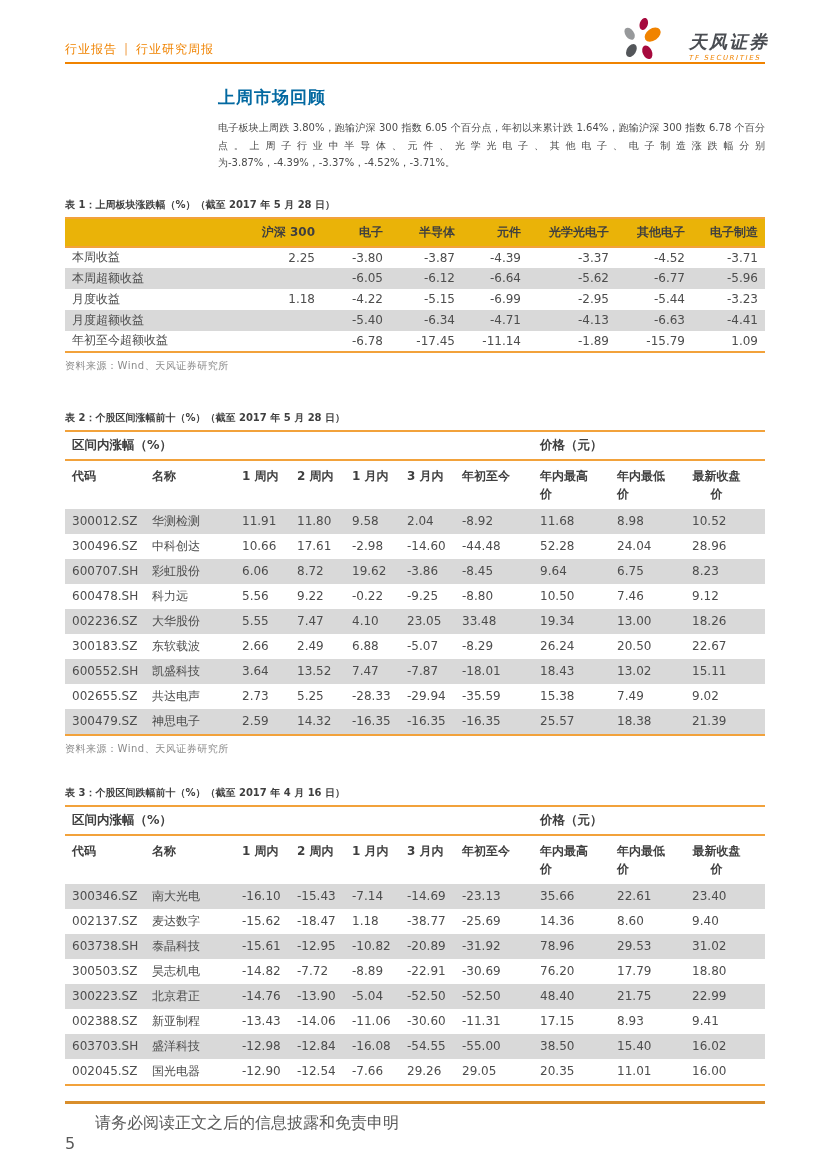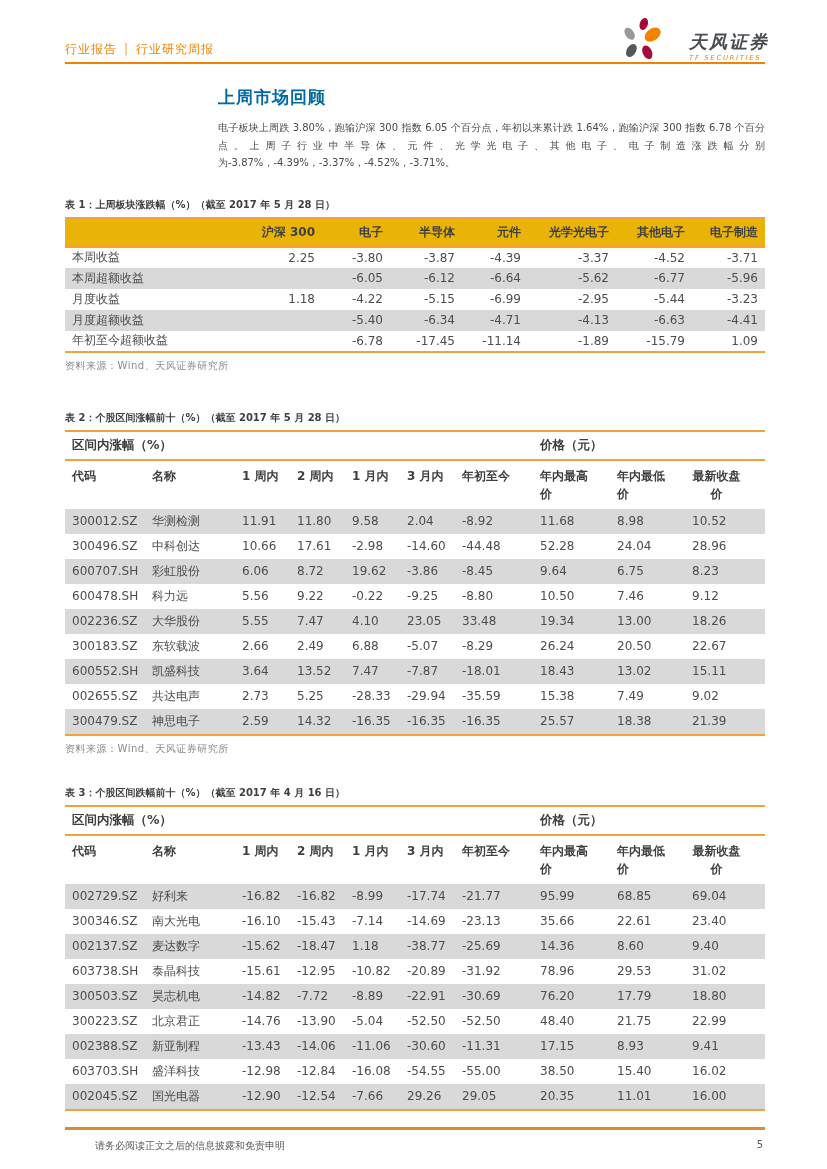--- a/index.html
+++ b/index.html
@@ -50,22 +50,22 @@
   .t23 tr.cols th:nth-child(9) { padding-right:20px; }
   .t23 tr.cols th:nth-child(10){ padding-right:24px;text-align:center; }
   .t23 td { padding:4px 7px; text-align:left; height:21px; }
   .t23 tbody tr:nth-child(odd) { background:#D9D9D9; }
 
   .source { font-size:10px; color:#8a8a8a; margin-top:6px; letter-spacing:0.5px; }
 
   
   .footer { position:absolute; left:65px; right:62px; bottom:16px; }
   .footer-rule { height:3px; background:#D98E2B; }
-  .footer-row { display:flex; justify-content:space-between; margin-top:9px;
-                font-size:10px; color:#595959; }
+  .footer-row { display:flex; justify-content:center; margin-top:9px;
+                font-size:16px; color:#595959;flex-direction:column; }
   .footer-row .disclaimer { margin-left:30px; }
   .footer-row .pagenum { margin-right:2px; }
 </style>
 </head>
 <body>
 
 <div class="page">
 
   <div class="header">
     <div class="header-left">
@@ -349,32 +349,20 @@
               <th>1 月内</th>
               <th>3 月内</th>
               <th>年初至今</th>
               <th>年内最高价</th>
               <th>年内最低价</th>
               <th>最新收盘价</th>
             </tr>
         </thead>
         <tbody>
             <tr>
-              <td>002729.SZ</td>
-              <td>好利来</td>
-              <td>-16.82</td>
-              <td>-16.82</td>
-              <td>-8.99</td>
-              <td>-17.74</td>
-              <td>-21.77</td>
-              <td>95.99</td>
-              <td>68.85</td>
-              <td>69.04</td>
-            </tr>
-            <tr>
               <td>300346.SZ</td>
               <td>南大光电</td>
               <td>-16.10</td>
               <td>-15.43</td>
               <td>-7.14</td>
               <td>-14.69</td>
               <td>-23.13</td>
               <td>35.66</td>
               <td>22.61</td>
               <td>23.40</td>

